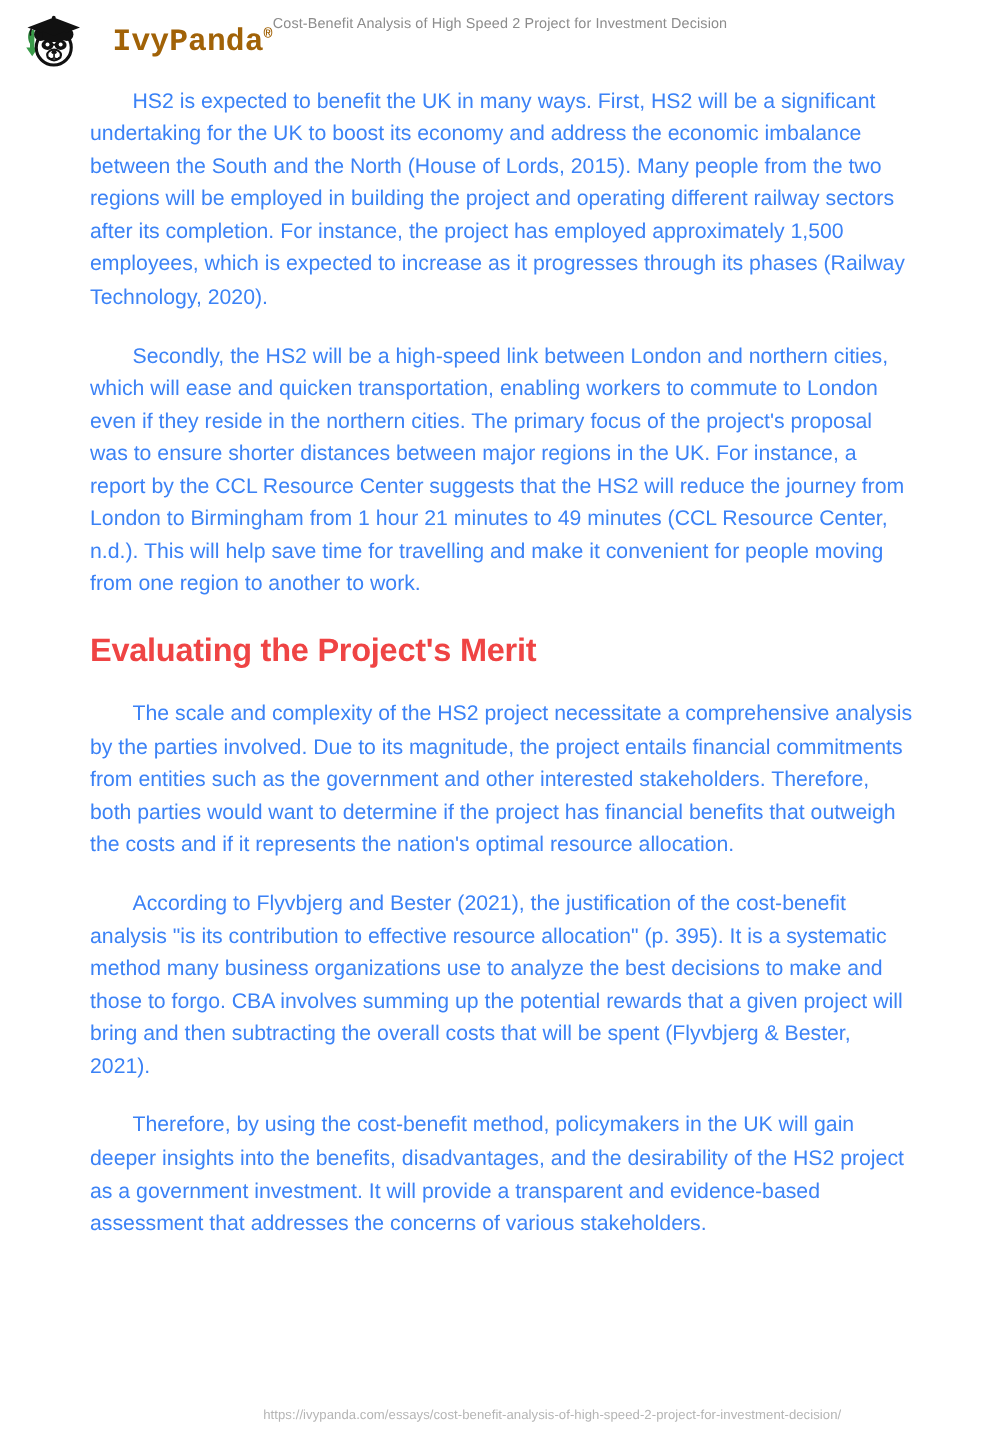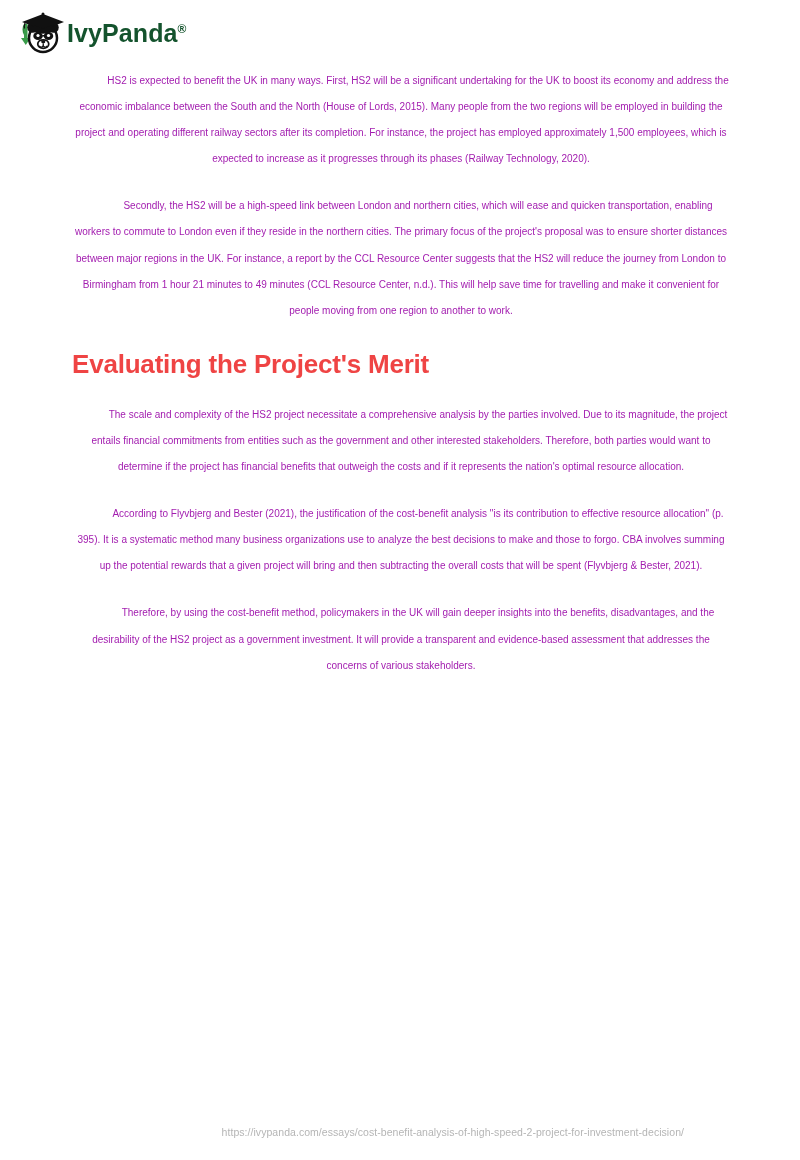--- a/index.html
+++ b/index.html
@@ -34,27 +34,27 @@
     align-items: center;
     height: 46px;
   }
   .brand-mark {
     width: 52px;
     height: 46px;
     display: block;
     flex: 0 0 auto;
   }
   .brand-name {
-    font-family: Liberation Sans, sans-serif;
+    font-family: Liberation Mono, monospace;
     font-size: 25px;
     font-weight: 700;
-    color: #14532d;
+    color: #a16207;
     letter-spacing: 0.1px;
     line-height: 1;
-    margin-left: 1px;
+    margin-left: 24px;
     position: relative;
     top: 1px;
     white-space: nowrap;
   }
   .brand-name .reg {
     font-size: 12px;
     vertical-align: super;
     font-weight: 700;
   }
 
@@ -72,42 +72,42 @@
 
   
   .content {
     position: absolute;
     left: 72px;
     top: 68px;
     width: 658px;
   }
 
   .para {
-    font-size: 10px;
+    font-size: 17px;
     line-height: 26.1px;
-    color: #a21caf;
+    color: #3b82f6;
     text-indent: 34px;
     margin: 0 0 21px 0;
-    text-align: center;
+    text-align: left;
     word-spacing: 0px;
   }
 
   .section-heading {
     font-size: 26px;
     line-height: 32px;
     font-weight: 700;
     color: #ef4444;
     margin: 24px 0 22px 0;
     letter-spacing: -0.2px;
   }
 
   
   .page-footer {
     position: absolute;
-    left: 15px;
+    left: 4px;
     bottom: 0;
     width: 699px;
     height: 40px;
   }
   .footer-url {
     position: absolute;
     right: 30px;
     top: 6px;
     font-size: 10.5px;
     color: #b5b5b5;
@@ -147,20 +147,21 @@
 
       <path d="M40 32 L40 44 C40 51 76 51 76 44 L76 32 L58 39 Z" fill="#111111"></path>
 
       <circle cx="58" cy="10" r="3" fill="#111111"></circle>
 
       <path d="M22 28 C20 34 20 36 21 39" stroke="#111111" stroke-width="2.6" fill="none"></path>
     </svg>
     <span class="brand-name"><span>IvyPanda</span><span class="reg">®</span></span>
   </div>
 
+  <div class="doc-title">Cost-Benefit Analysis of High Speed 2 Project for Investment Decision</div>
 </div>
 
 <div class="content">
 
   <p class="para">HS2 is expected to benefit the UK in many ways. First, HS2 will be a significant undertaking for the UK to boost its economy and address the economic imbalance between the South and the North (House of Lords, 2015). Many people from the two regions will be employed in building the project and operating different railway sectors after its completion. For instance, the project has employed approximately 1,500 employees, which is expected to increase as it progresses through its phases (Railway Technology, 2020).</p>
 
   <p class="para">Secondly, the HS2 will be a high-speed link between London and northern cities, which will ease and quicken transportation, enabling workers to commute to London even if they reside in the northern cities. The primary focus of the project's proposal was to ensure shorter distances between major regions in the UK. For instance, a report by the CCL Resource Center suggests that the HS2 will reduce the journey from London to Birmingham from 1 hour 21 minutes to 49 minutes (CCL Resource Center, n.d.). This will help save time for travelling and make it convenient for people moving from one region to another to work.</p>
 
   <h2 class="section-heading">Evaluating the Project's Merit</h2>
 

